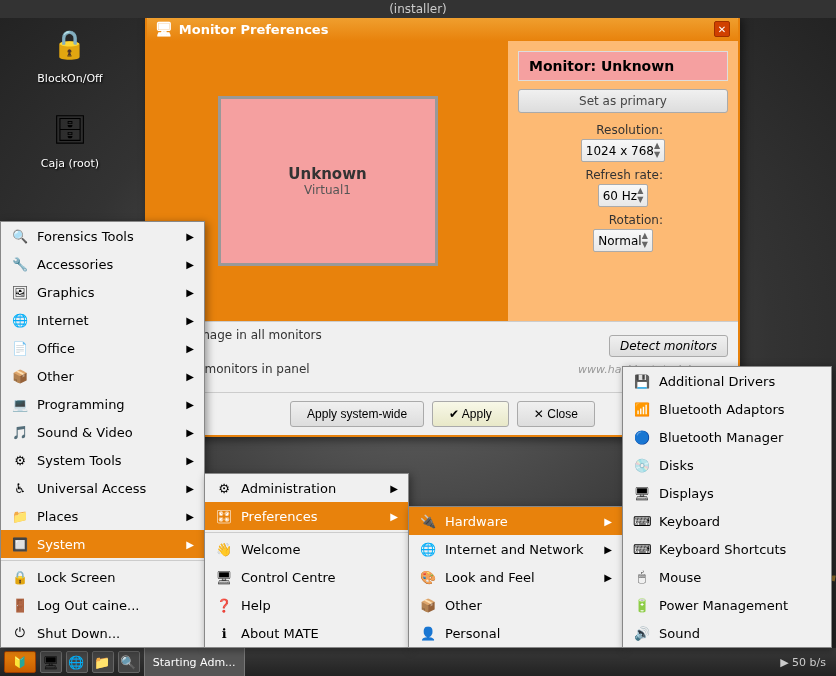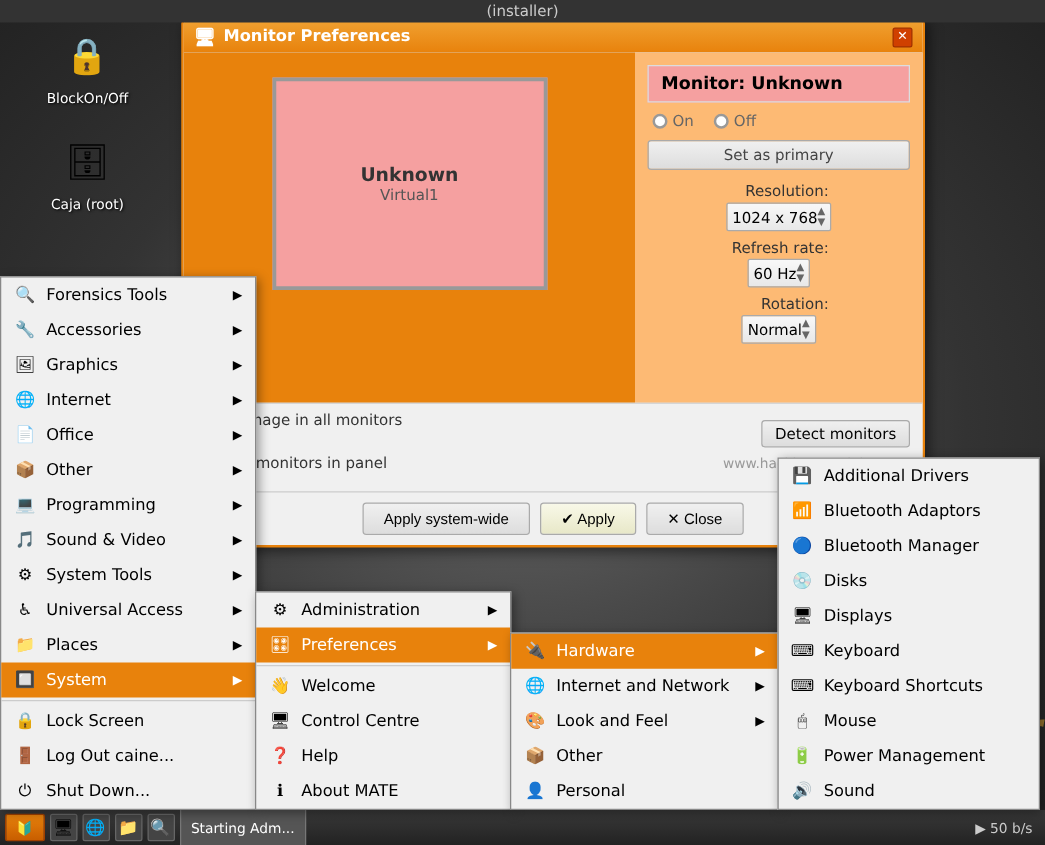--- a/index.html
+++ b/index.html
@@ -180,21 +180,21 @@
       height: 280px;
       background: #d0d0d0;
     }
 
     
     .monitor-canvas {
       flex: 1;
       background: #e8820c;
       padding: 20px;
       display: flex;
-      align-items: flex-start;
+      align-items: center;
       justify-content: center;
       position: relative;
     }
     .monitor-screen {
       width: 220px;
       height: 170px;
       background: #f5a0a0;
       border: 3px solid #999;
       display: flex;
       flex-direction: column;
@@ -447,30 +447,20 @@
     <div class="monitor-canvas">
       <div class="monitor-screen">
         <div class="monitor-screen-label">Unknown</div>
         <div class="monitor-screen-sub">Virtual1</div>
       </div>
     </div>
 
     <div class="monitor-settings">
       <div class="monitor-header">Monitor: Unknown</div>
 
-      <div class="monitor-onoff">
-        <div class="radio-option">
-          <div class="radio-circle"></div>
-          <span>On</span>
-        </div>
-        <div class="radio-option">
-          <div class="radio-circle"></div>
-          <span>Off</span>
-        </div>
-      </div>
 
       <div class="primary-btn">Set as primary</div>
 
       <div class="setting-row">
         <span class="setting-label">Resolution:</span>
         <div class="setting-select">
           <span>1024 x 768</span>
           <div class="select-arrow">
             <span>▲</span>
               <span>▼</span>
@@ -511,21 +501,21 @@
         </div>
         <div class="checkbox-row">
           <div class="checkbox-box"></div>
           <span>icon</span>
         </div>
         <div class="checkbox-row">
           <div class="checkbox-box"></div>
           <span>how monitors in panel</span>
         </div>
       </div>
-      <div style="display:flex; flex-direction:column; align-items:flex-end; gap:6px;">
+      <div style="display:flex; flex-direction:column; align-items:flex-end; gap:6px;font-style:italic;">
         <div class="detect-btn">Detect monitors</div>
         <div class="website-text">www.hackingtutorials.org</div>
       </div>
     </div>
   </div>
   <div class="dialog-buttons">
     <button class="dlg-btn">Apply system-wide</button>
     <button class="dlg-btn apply">✔ Apply</button>
     <button class="dlg-btn">✕ Close</button>
   </div>

